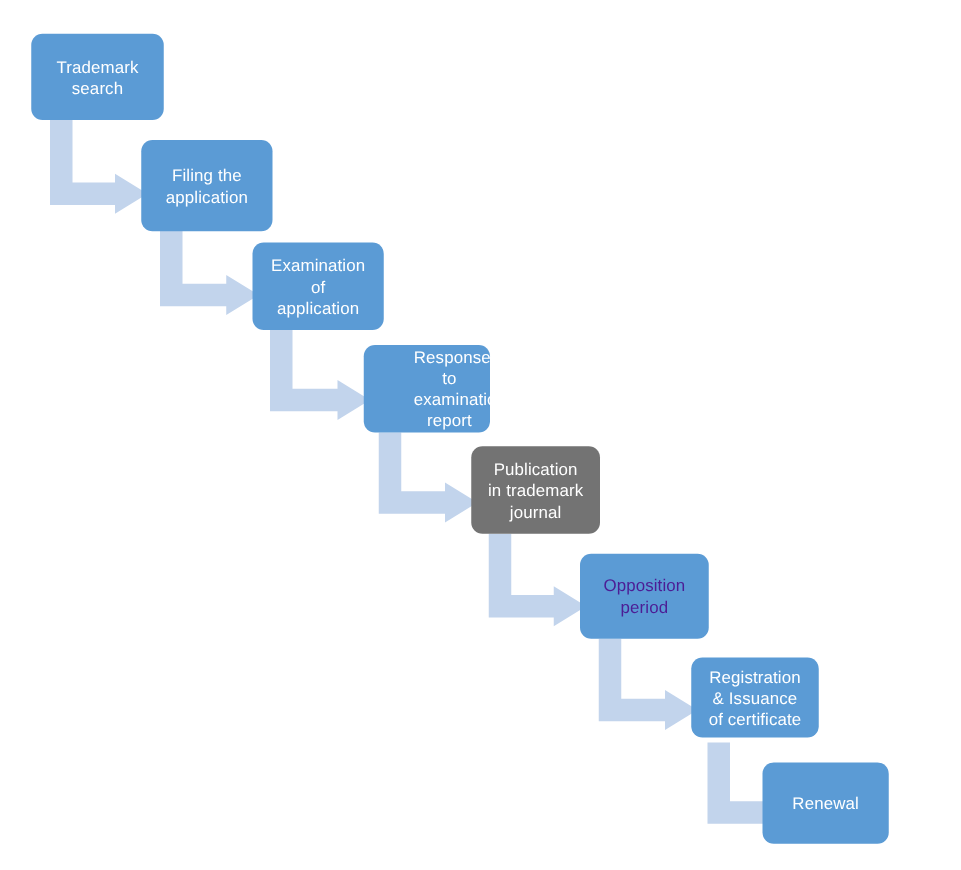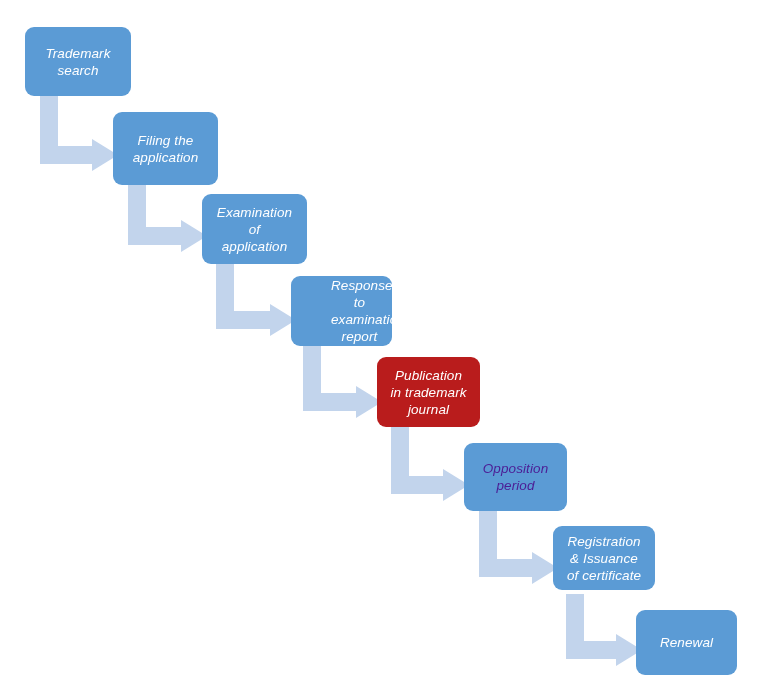--- a/index.html
+++ b/index.html
@@ -28,21 +28,20 @@
     font-size: 13.5px;
     line-height: 17px;
     letter-spacing: 0.1px;
     z-index: 2;
     padding: 2px 4px;
   }
   .node-label {
     display: block;
     width: 100%;
     white-space: pre-line;
-    font-style: italic;
   }
   .connector {
     position: absolute;
     z-index: 1;
   }
   .connector svg {
     display: block;
     overflow: visible;
   }
 </style>
@@ -62,35 +61,35 @@
       <div class="node" style="left: 202px; top: 194px; width: 105px; height: 70px; background: rgb(91, 155, 213); color: rgb(255, 255, 255);">
         <span class="node-label">Examination
 of
 application</span>
       </div>
       <div class="node" style="left: 291px; top: 276px; width: 101px; height: 70px; background: rgb(91, 155, 213); color: rgb(255, 255, 255); padding-left: 40px;">
         <span class="node-label">Response to
 examination
 report</span>
       </div>
-      <div class="node" style="left: 377px; top: 357px; width: 103px; height: 70px; background: #b91c1c; color: rgb(255, 255, 255);">
+      <div class="node" style="left: 377px; top: 357px; width: 103px; height: 70px; background: #737373; color: rgb(255, 255, 255);">
         <span class="node-label">Publication
 in trademark
 journal</span>
       </div>
       <div class="node" style="left: 464px; top: 443px; width: 103px; height: 68px; background: rgb(91, 155, 213); color: #4c1d95;">
         <span class="node-label">Opposition
 period</span>
       </div>
       <div class="node" style="left: 553px; top: 526px; width: 102px; height: 64px; background: rgb(91, 155, 213); color: rgb(255, 255, 255);">
         <span class="node-label">Registration
 &amp; Issuance
 of certificate</span>
       </div>
-      <div class="node" style="left: 636px; top: 610px; width: 101px; height: 65px; background: rgb(91, 155, 213); color: rgb(255, 255, 255);">
+      <div class="node" style="left: 610px; top: 610px; width: 101px; height: 65px; background: rgb(91, 155, 213); color: rgb(255, 255, 255);">
         <span class="node-label">Renewal</span>
       </div>
     </div>
   <div id="connectors-layer">
       <div class="connector" style="left: 40px; top: 96px; width: 78px; height: 68px;">
         <svg width="78" height="68" viewBox="0 0 78 68">
           <polygon points="0,0 18,0 18,50 52,50 52,43 78,59 52,75 52,68 0,68" fill="#C2D4EC"></polygon>
         </svg>
       </div>
       <div class="connector" style="left: 128px; top: 179px; width: 79px; height: 66px;">

